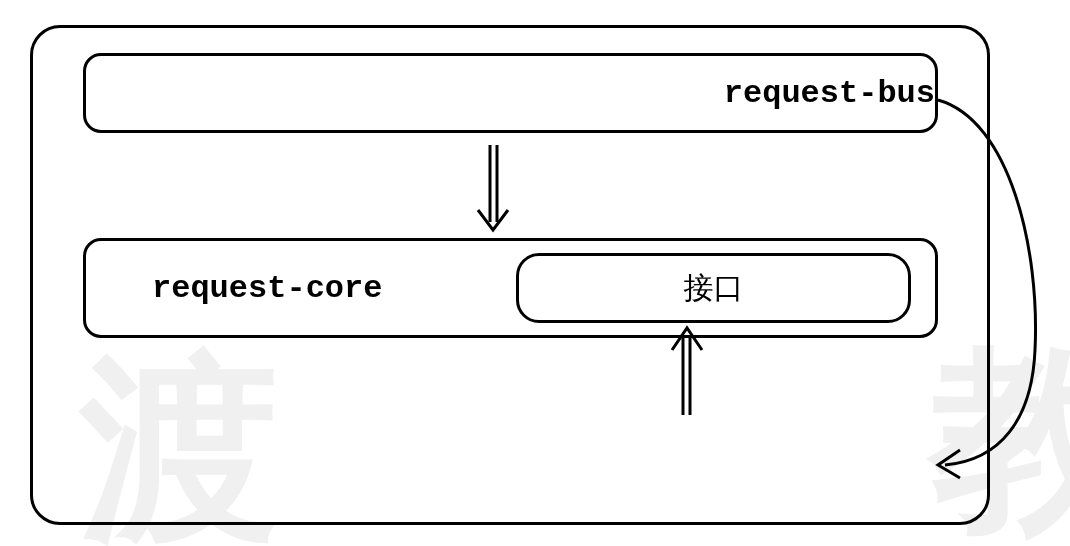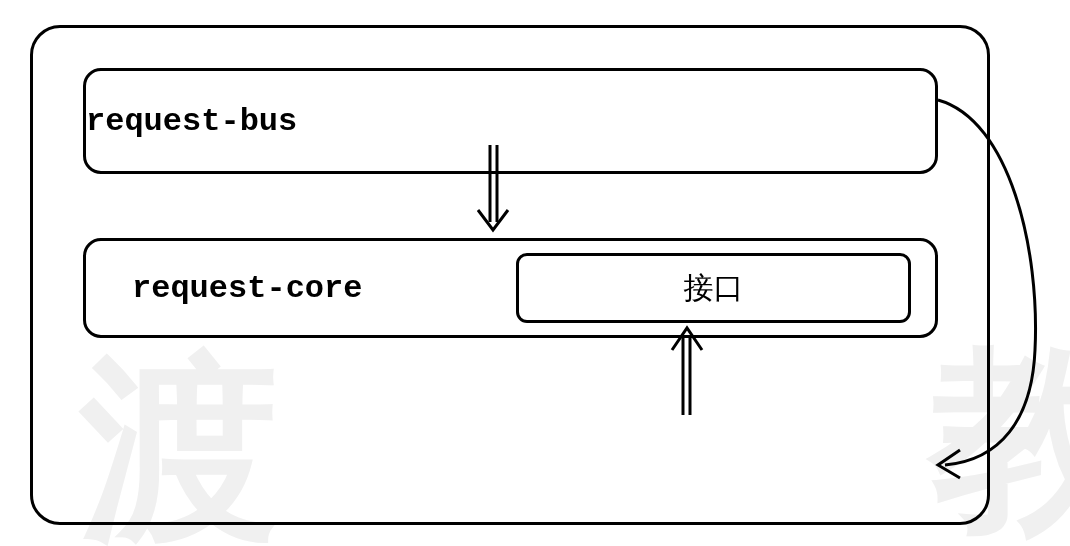--- a/index.html
+++ b/index.html
@@ -48,40 +48,40 @@
       border-radius: 18px;
       display: flex;
       align-items: center;
       font-weight: bold;
       font-size: 32px;
       color: #000;
       background: transparent;
     }
     .box-bus {
       left: 50px;
-      top: 40px;
+      top: 25px;
       width: 855px;
-      height: 106px;
-      justify-content: flex-start;
+      height: 80px;
+      justify-content: flex-end;
     }
     .box-core {
       left: 50px;
       top: 210px;
       width: 855px;
       height: 100px;
-      padding-left: 46px;
+      padding-left: 66px;
     }
     .box-interface {
       position: absolute;
       left: 430px;
       top: 12px;
       width: 395px;
       height: 70px;
       border: 3px solid #000;
-      border-radius: 11px;
+      border-radius: 23px;
       display: flex;
       align-items: center;
       justify-content: center;
       font-weight: normal;
       font-size: 30px;
       font-family: sans-serif;
     }
     .box-imp {
       left: 50px;
       top: 395px;

